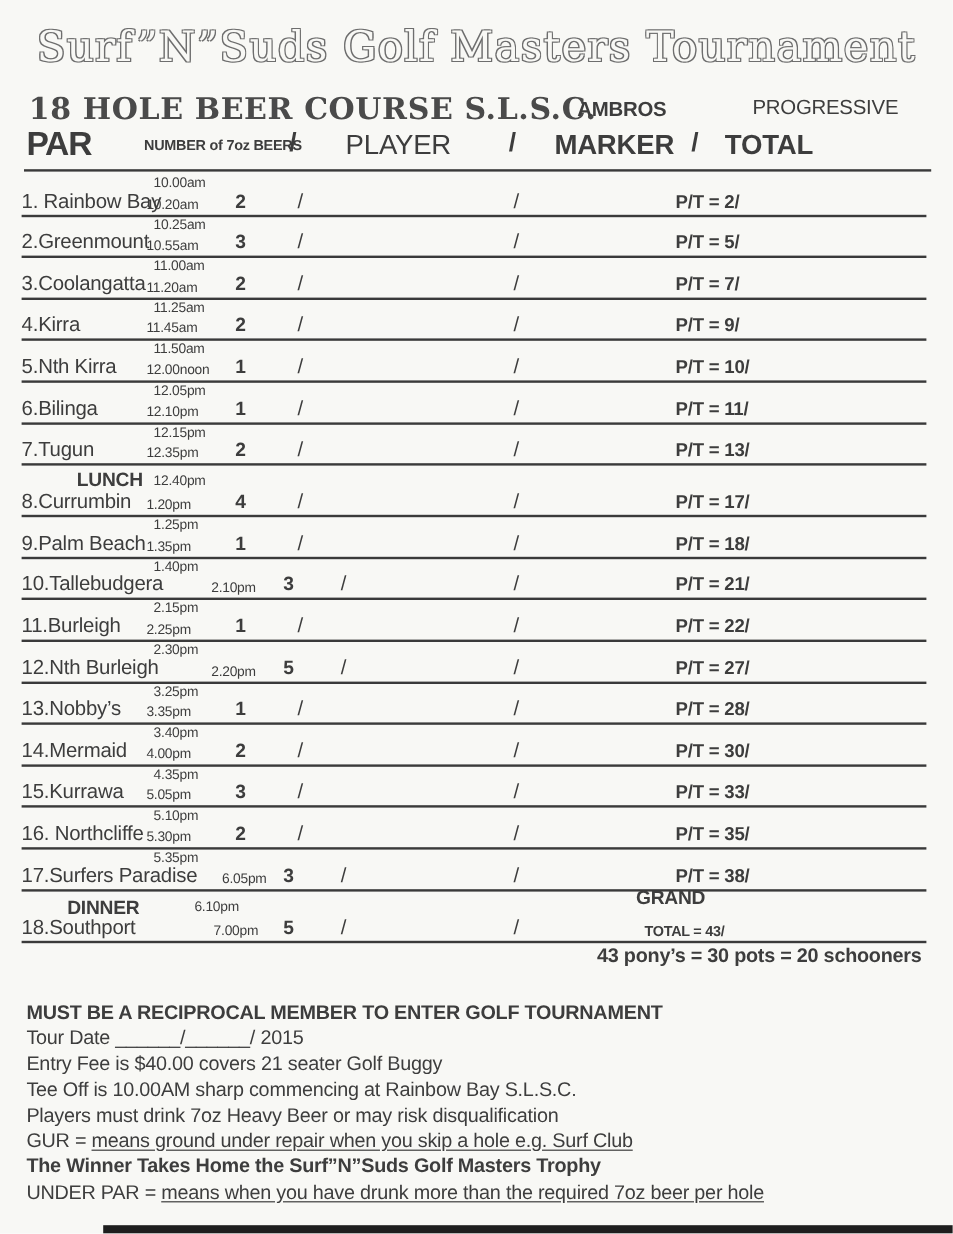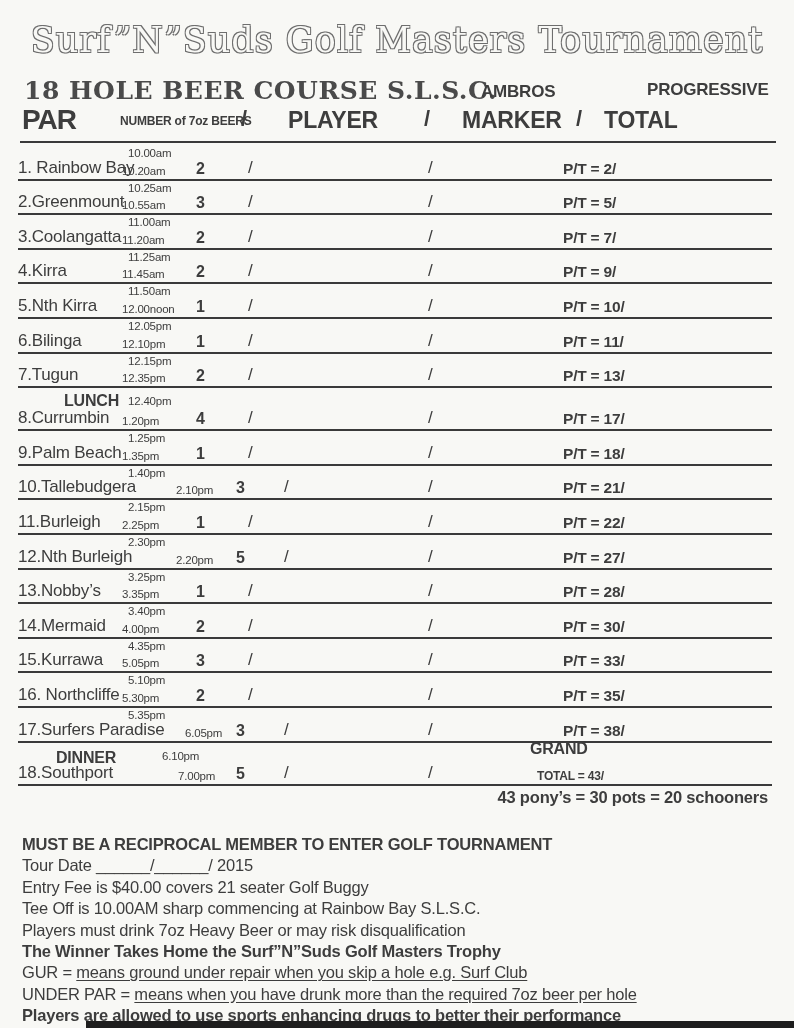--- a/index.html
+++ b/index.html
@@ -13,27 +13,27 @@
   .title{
     position:absolute;top:20px;left:0;width:100%;margin:0;text-align:center;
     font-family:"DejaVu Serif",serif;font-weight:400;font-size:35px;letter-spacing:1px;
     color:var(--paper,#f8f8f5);
     text-shadow:-1px -1px 0 #6e6e6e,1px -1px 0 #6e6e6e,-1px 1px 0 #6e6e6e,1px 1px 0 #6e6e6e;
   }
   .hdr{position:absolute;top:76px;left:0;right:0;height:30px;}
   .course{position:absolute;left:24px;top:0;font-family:"DejaVu Serif",serif;font-weight:700;
     font-size:25px;color:#4a4a4a;letter-spacing:0.5px;}
   .ambros{position:absolute;left:481px;top:6px;font-size:17px;font-weight:bold;}
-  .progressive{position:absolute;left:647px;top:4px;font-size:17px;font-weight:bold;}
+  .progressive{position:absolute;left:627px;top:4px;font-size:17px;font-weight:normal;}
   .cols{position:absolute;top:104px;left:0;right:0;height:34px;}
   .par-h{position:absolute;left:22px;top:0;font-size:28px;font-weight:bold;letter-spacing:-1px;}
   .par-sub{position:absolute;left:84px;top:10px;font-size:12px;font-weight:bold;margin-left:36px;}
   .csl{position:absolute;top:2px;font-size:22px;font-weight:bold;}
   .c1{left:241px;} .c2{left:424px;} .c3{left:576px;}
-  .player-h{position:absolute;left:288px;top:3px;font-size:23px;font-weight:bold;}
+  .player-h{position:absolute;left:288px;top:3px;font-size:23px;font-weight:normal;}
   .marker-h{position:absolute;left:462px;top:3px;font-size:23px;font-weight:bold;}
   .total-h{position:absolute;left:604px;top:3px;font-size:23px;font-weight:bold;}
   .hrule{position:absolute;top:141px;left:20px;right:18px;border-top:2.5px solid var(--rule,#3a3a3a);}
   .rows{position:absolute;top:146px;left:0;right:0;}
   .row{position:relative;height:34.6px;}
   .row.tall{height:43px;}
   .pre-time{position:absolute;left:128px;top:1px;font-size:11.5px;}
   .tall .pre-time{top:7px;}
   .pre-label{position:absolute;left:64px;top:4px;font-size:16px;font-weight:bold;}
   .main{position:absolute;left:18px;right:22px;bottom:0;height:24px;
@@ -325,24 +325,23 @@
     </div>
 
   <div class="summary">43 pony’s = 30 pots = 20 schooners</div>
 
   <div class="footer">
     <div class="f bold">MUST BE A RECIPROCAL MEMBER TO ENTER GOLF TOURNAMENT</div>
     <div class="f">Tour Date ______/______/ 2015</div>
     <div class="f">Entry Fee is $40.00 covers 21 seater Golf Buggy</div>
     <div class="f">Tee Off is 10.00AM sharp commencing at Rainbow Bay S.L.S.C.</div>
     <div class="f">Players must drink 7oz Heavy Beer or may risk disqualification</div>
+    <div class="f">
+      <span>GUR = </span><span class="u">means ground under repair when you skip a hole e.g. Surf Club</span>
+    </div>
     <div class="f bold">The Winner Takes Home the Surf”N”Suds Golf Masters Trophy</div>
     <div class="f">
-      <span>GUR = </span><span class="u">means ground under repair when you skip a hole e.g. Surf Club</span>
-    </div>
-    <div class="f">
       <span>UNDER PAR =  </span><span class="u">means when you have drunk more than the required 7oz beer per hole</span>
     </div>
-    <div class="f bold">Players are allowed to use sports enhancing drugs to better their performance</div>
   </div>
 
   <div class="scan-bar"></div>
 </div>
 
 </body></html>

